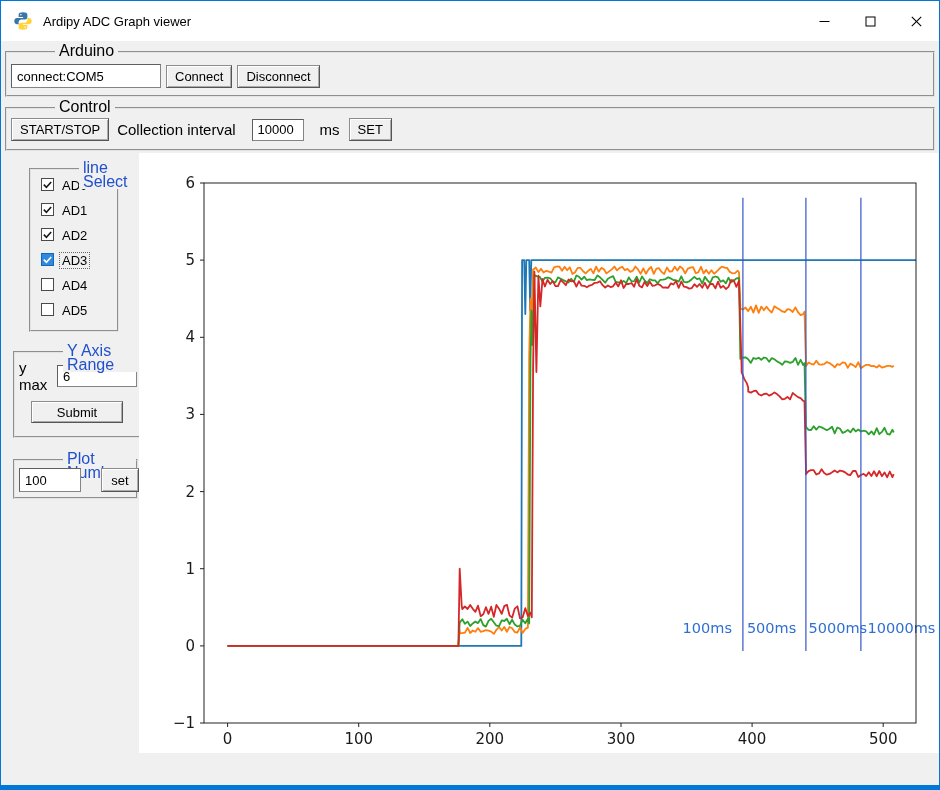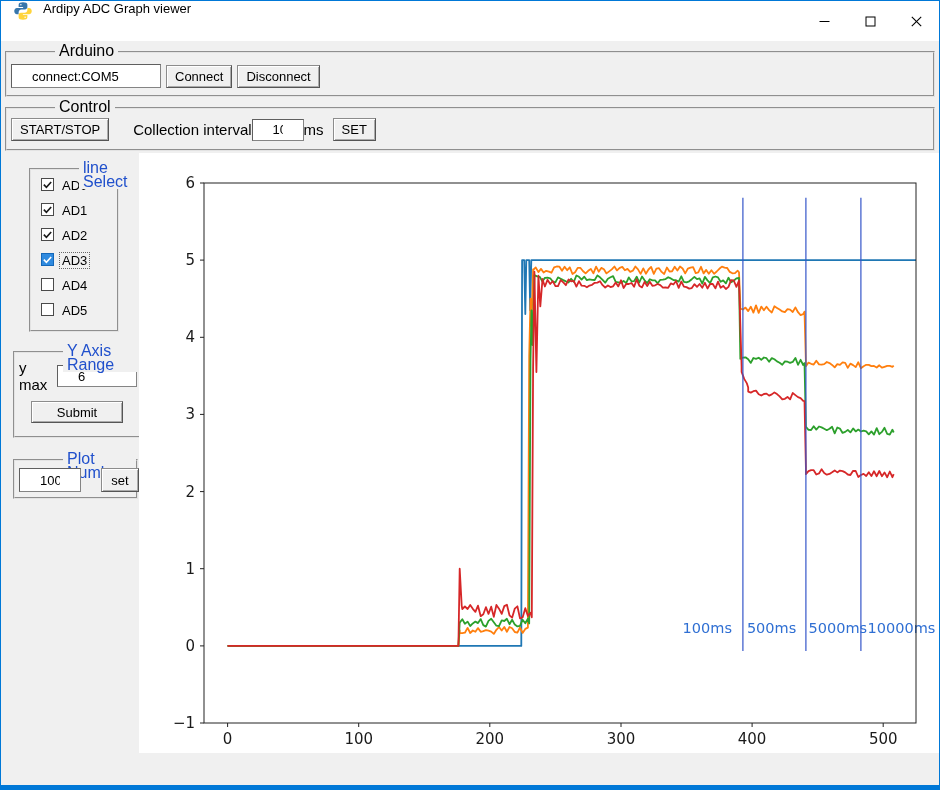--- a/index.html
+++ b/index.html
@@ -10,50 +10,50 @@
   }
   *{box-sizing:border-box;margin:0;padding:0;}
   body{margin:0;background:#fff;font-family:"Liberation Sans",sans-serif;}
   #window{
     position:relative;width:940px;height:790px;
     border:1px solid var(--accent);border-bottom:5px solid var(--accent);
     background:var(--win-bg);overflow:hidden;
     font-size:12px;color:#000;
   }
   
-  .titlebar{position:absolute;left:0;top:0;width:938px;height:40px;background:var(--titlebar-bg);display:flex;align-items:flex-start;}
+  .titlebar{position:absolute;left:0;top:0;width:938px;height:40px;background:var(--titlebar-bg);display:flex;align-items:center;}
   .app-icon{margin-left:12px;width:20px;height:20px;flex:0 0 auto;}
   .title-text{margin-left:10px;font-size:13px;color:#000;}
   .win-controls{margin-left:auto;display:flex;height:40px;}
   .winbtn{width:46px;height:40px;display:flex;align-items:center;justify-content:center;background:transparent;}
   
   .lframe{position:absolute;border:2px groove #e3e3e3;background:var(--win-bg);}
   .lframe-label{position:absolute;top:-9px;left:8px;background:var(--win-bg);padding:0 4px;font-size:16px;line-height:14px;margin-left:40px;}
   .lframe-label.blue{color:var(--blue-label);}
   
   .btn{
     background:#f0f0f0;border:1px solid #8c8c8c;border-right-color:#555;border-bottom-color:#555;
     box-shadow:inset 1px 1px 0 #ffffff, inset -1px -1px 0 #ababab;
     font-family:"Liberation Sans",sans-serif;font-size:13px;color:#000;
     padding:3px 8px;white-space:nowrap;cursor:default;
   }
   .entry{
     background:#ffffff;border:1px solid #848484;border-top-color:#5f5f5f;border-left-color:#5f5f5f;
-    font-family:"Liberation Sans",sans-serif;font-size:13px;color:#000;padding:2px 20px;
+    font-family:"Liberation Sans",sans-serif;font-size:13px;color:#000;padding:2px 5px;
   }
   .row{display:flex;align-items:center;}
   .lbl{font-size:15px;}
   
   #frame-arduino{left:4px;top:50px;width:930px;height:46px;}
   #frame-arduino .row{position:absolute;left:4px;top:11px;gap:5px;}
   #port-entry{width:150px;height:24px;}
   #frame-control{left:4px;top:106px;width:930px;height:44px;}
   #frame-control .row{position:absolute;left:4px;top:9px;gap:0;}
-  #interval-entry{width:52px;height:22px;margin:0 0;}
-  #startstop-btn{margin-right:24px;}
+  #interval-entry{width:52px;height:22px;margin:0 16px;}
+  #startstop-btn{margin-right:8px;}
   #interval-unit{margin-right:9px;}
   
   #frame-lineselect{left:28px;top:167px;width:90px;height:164px;}
   #line-select-list{padding:8px 0 0 10px;}
   .cb-row{display:flex;align-items:flex-start;height:25px;gap:6px;}
   .cb-row.focused .cb-label{outline:1px dotted #666;}
   .cb-box{width:13px;height:13px;background:#fff;border:1px solid #4a4a4a;display:inline-flex;align-items:center;justify-content:center;color:#1a1a1a;flex:0 0 auto;}
   .cb-box svg{width:11px;height:11px;display:block;}
   .cb-box.accent{background:#2f8adf;border-color:#1467b8;color:#ffffff;}
   .cb-label{font-size:13px;padding:0 2px;}

